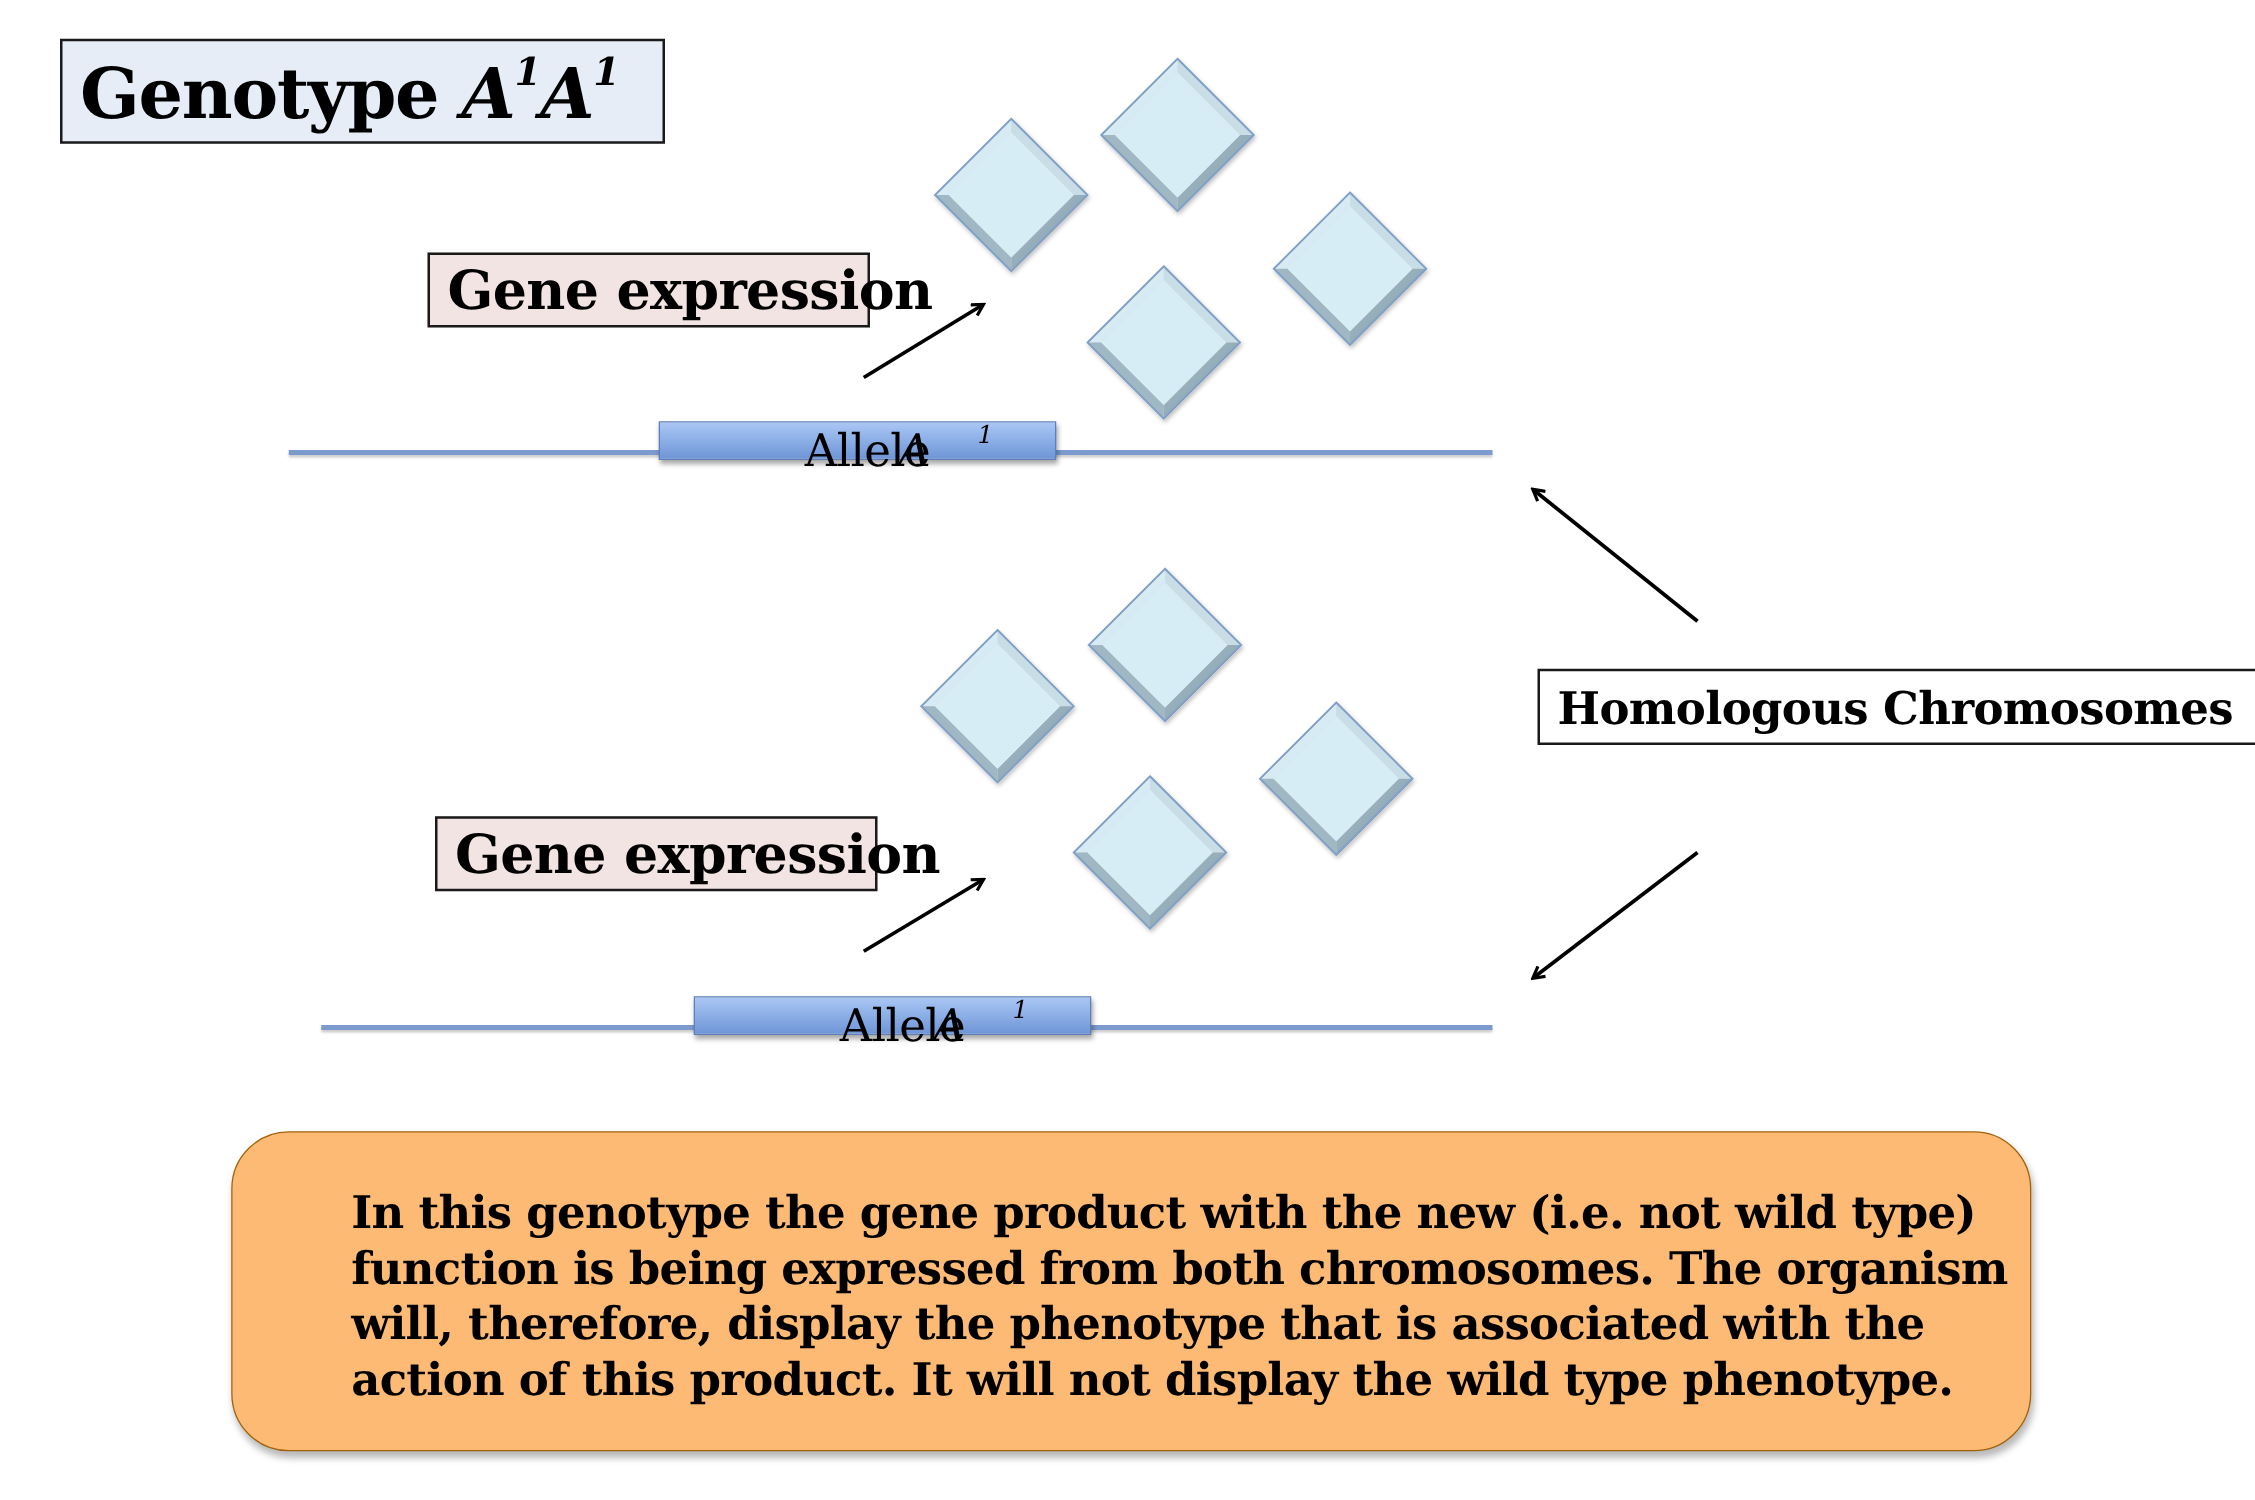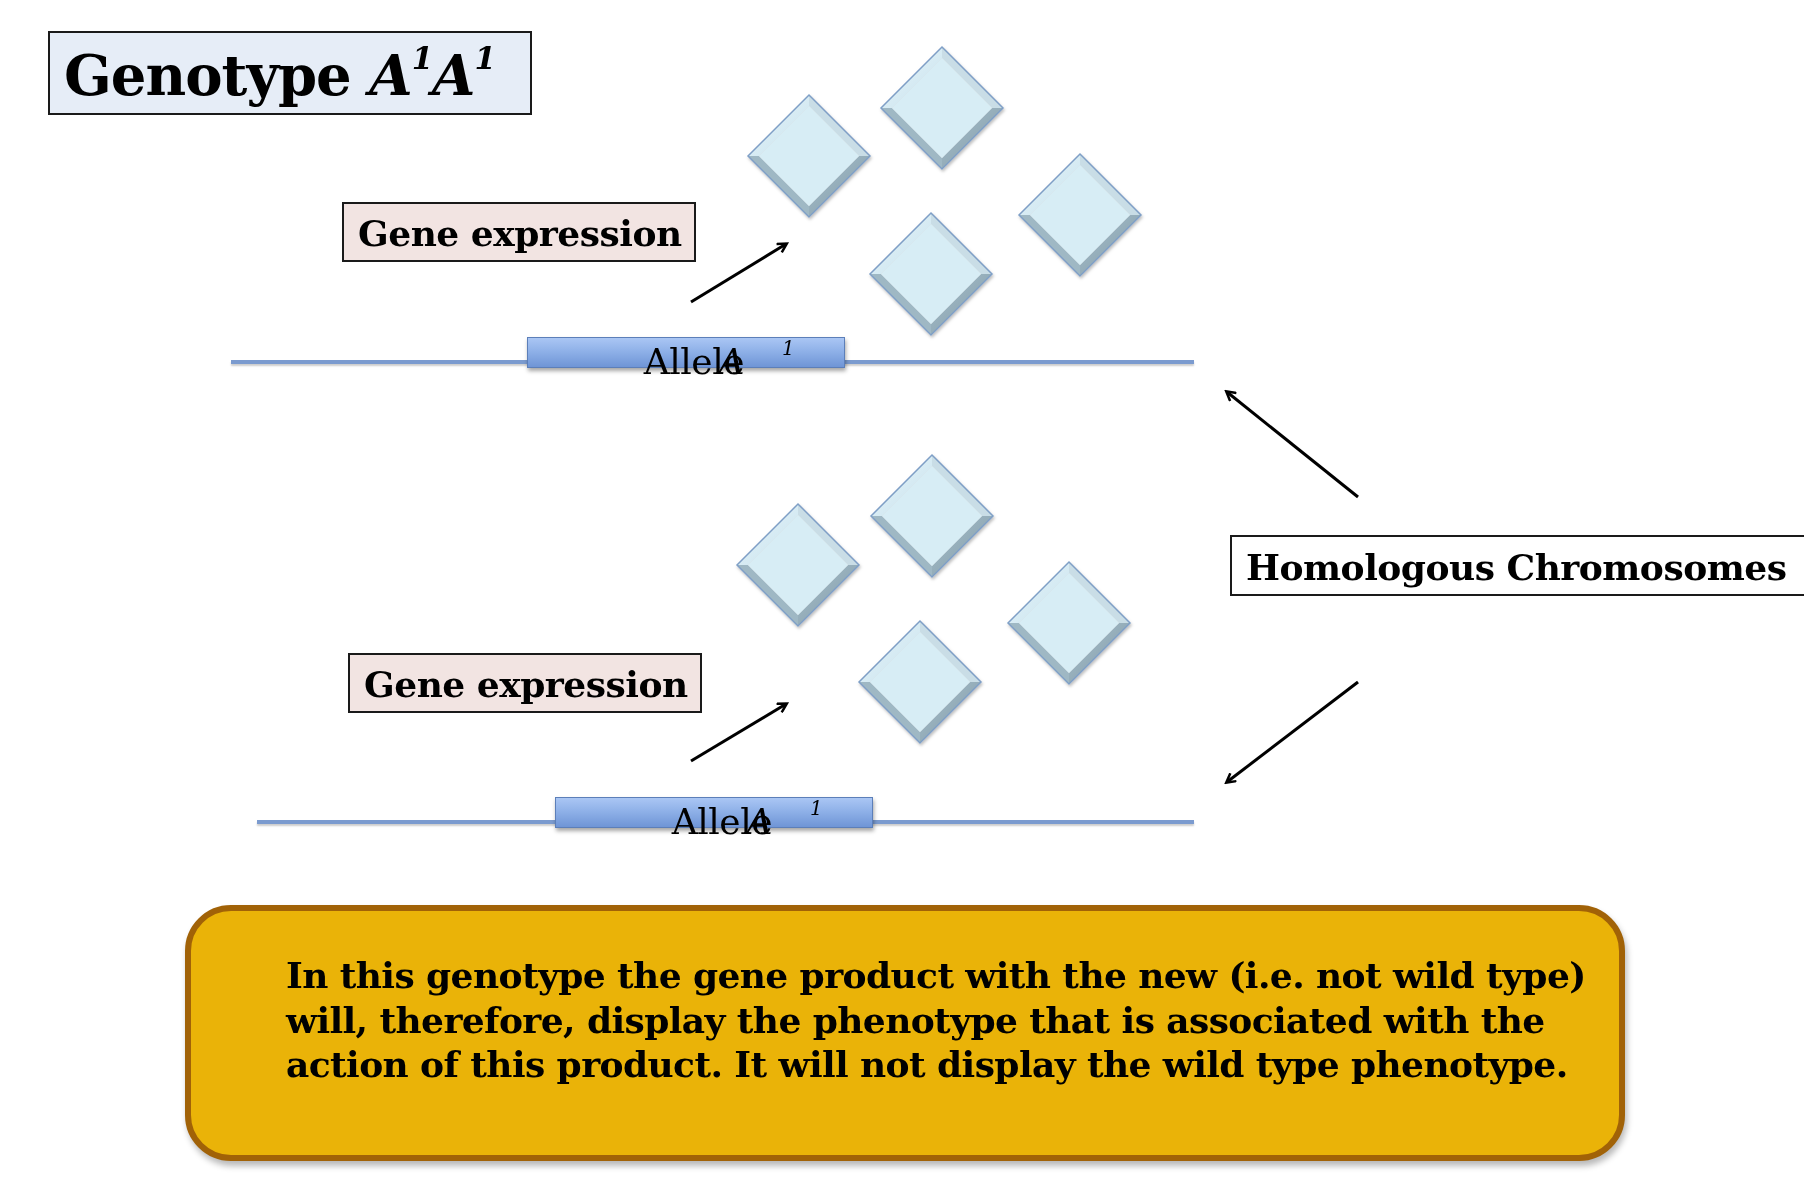--- a/index.html
+++ b/index.html
@@ -9,39 +9,39 @@
 
     .title-box { left: 48px; top: 31px; width: 484px; height: 84px;
                  background: #e6edf7; border: 2px solid #1a1a1a; box-sizing: border-box; }
     .title-text { position: absolute; left: 14px; top: 10px; font-size: 56px; font-weight: bold;
                   letter-spacing: -1px; white-space: nowrap; line-height: 64px; }
     .title-text i { }
     sup { font-size: 0.55em; vertical-align: 0.85em; line-height: 0; }
 
     .label-box { background: #f2e4e2; border: 2px solid #1a1a1a; box-sizing: border-box;
                  width: 354px; height: 60px; }
-    .label-box span { position: absolute; left: 14px; top: 8px; font-size: 36px; font-weight: bold;
+    .label-box span { position: absolute; left: 14px; top: 8px; font-size: 43px; font-weight: bold;
                       white-space: nowrap; line-height: 42px; letter-spacing: -0.5px; }
 
     .homolog-box { left: 1230px; top: 535px; width: 576px; height: 61px; background: #fff;
                    border: 2px solid #1a1a1a; box-sizing: border-box; }
     .homolog-box span { position: absolute; left: 14px; top: 9px; font-size: 36px; font-weight: bold;
                         white-space: nowrap; line-height: 42px; letter-spacing: -0.5px; }
 
     .chrom-line { height: 4px; background: #7b9bcf; box-shadow: 0 2px 2px rgba(0,0,0,0.2); }
 
     .allele-box { width: 318px; height: 31px; box-sizing: border-box;
                   background: linear-gradient(#aac6f4, #8fb1e8 45%, #6f95d6);
                   border: 1px solid #5c7fb9; box-shadow: 1px 3px 4px rgba(0,0,0,0.35); }
     .allele-box span { position: absolute; right: 50px; top: 2px; font-size: 36px;
                        white-space: nowrap; line-height: 40px; letter-spacing: -0.5px; }
     .allele-box span i { font-style: italic; }
 
     .info-box { left: 185px; top: 905px; width: 1440px; height: 256px; box-sizing: border-box;
-                background: #eab308; border: 6px solid #a16207; border-radius: 46px;
+                background: #fdba74; border: 1px solid #a16207; border-radius: 46px;
                 box-shadow: 2px 5px 6px rgba(0,0,0,0.28); }
     .info-text { position: absolute; left: 95px; top: 42px; width: 1320px; font-size: 36px;
                  font-weight: bold; line-height: 44.5px; letter-spacing: -0.6px; }
     .info-text div { white-space: nowrap; }
 
     svg.overlay { position: absolute; left: 0; top: 0; }
   </style>
 </head>
 <body>
 
@@ -158,16 +158,17 @@
 
   <line x1="691" y1="302" x2="786" y2="244" stroke="#000" stroke-width="3" marker-end="url(#arrowhead)"></line>
   <line x1="691" y1="761" x2="786" y2="704" stroke="#000" stroke-width="3" marker-end="url(#arrowhead)"></line>
   <line x1="1358" y1="497" x2="1227" y2="392" stroke="#000" stroke-width="3" marker-end="url(#arrowhead)"></line>
   <line x1="1358" y1="682" x2="1227" y2="782" stroke="#000" stroke-width="3" marker-end="url(#arrowhead)"></line>
 </svg>
 
 <div class="abs info-box">
   <div class="info-text">
     <div>In this genotype the gene product with the new (i.e. not wild type)</div>
+    <div>function is being expressed from both chromosomes. The organism</div>
     <div>will, therefore, display the phenotype that is associated with the</div>
     <div>action of this product. It will not display the wild type phenotype.</div>
   </div>
 </div>
 
 </body></html>

